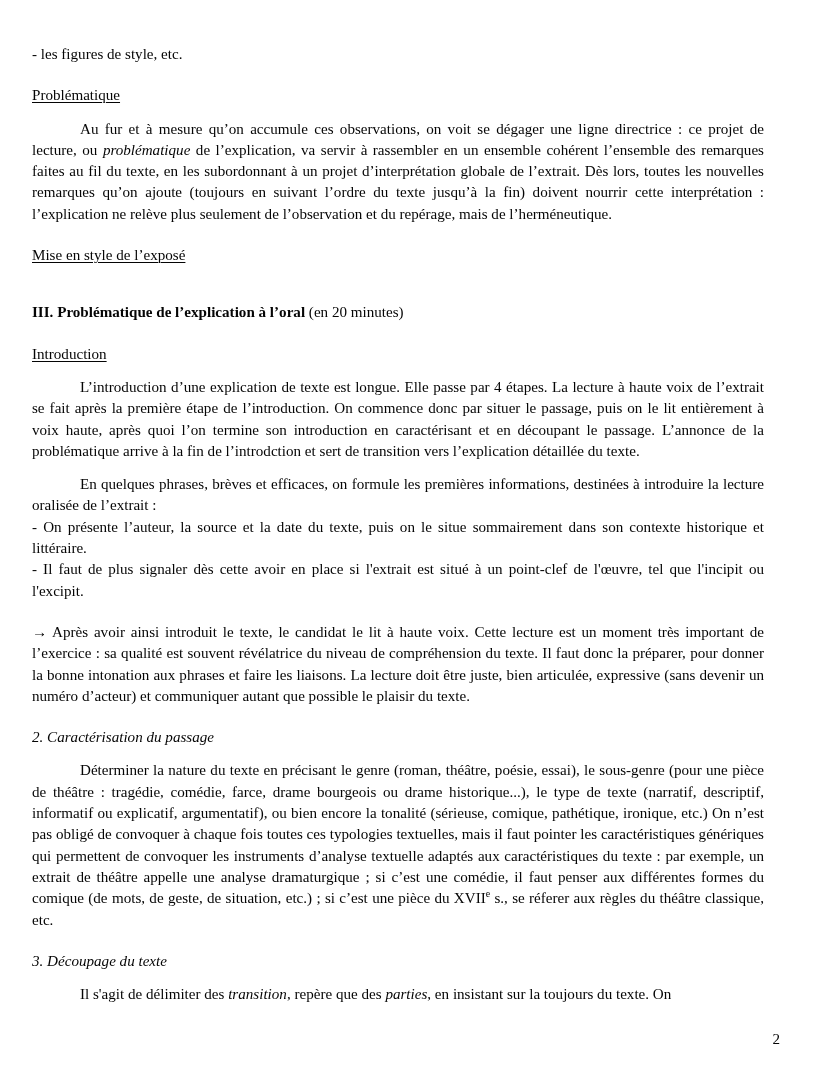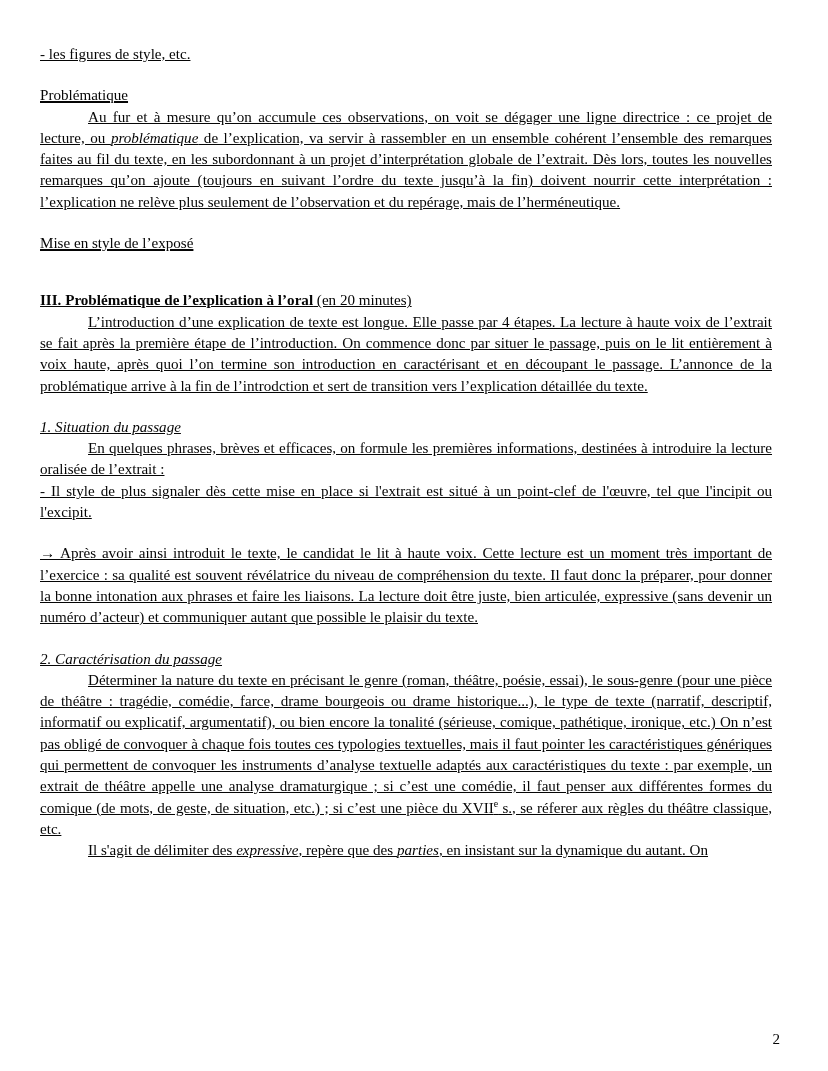--- a/index.html
+++ b/index.html
@@ -11,35 +11,34 @@
   body {
     width: 828px;
     height: 1071px;
     position: relative;
     font-family: "Liberation Serif", "DejaVu Serif", serif;
     color: #050505;
     overflow: hidden;
   }
   #page {
     position: absolute;
-    left: 40px;
+    left: 32px;
     top: 44px;
     width: 732px;
     height: 990px;
-    text-decoration: underline;
   }
   p {
     margin: 0;
     font-size: 15.1px;
     line-height: 21.3px;
     text-align: justify;
     text-justify: inter-word;
     hyphens: none;
   }
-  .indent { text-indent: 48px; }
+  .indent { text-indent: 48px; margin-top: 12px; }
   .flush  { text-indent: 0; }
   .gap-md { margin-top: 20px; }
   .gap-xl { margin-top: 36px; }
   .uline {
     text-decoration: underline;
     text-underline-offset: 2px;
     text-decoration-thickness: 1px;
     text-align: left;
   }
   .head-num {
@@ -77,36 +76,38 @@
 
   <p class="uline gap-md">Problématique</p>
 
   <p class="indent"><span>Au fur et à mesure qu’on accumule ces observations, on voit se dégager une ligne directrice : ce projet de lecture, ou </span><em>problématique</em><span> de l’explication, va servir à rassembler en un ensemble cohérent l’ensemble des remarques faites au fil du texte, en les subordonnant à un projet d’interprétation globale de l’extrait. Dès lors, toutes les nouvelles remarques qu’on ajoute (toujours en suivant l’ordre du texte jusqu’à la fin) doivent nourrir cette interprétation : l’explication ne relève plus seulement de l’observation et du repérage, mais de l’herméneutique.</span></p>
 
   <p class="uline gap-md">Mise en style de l’exposé</p>
 
 
   <p class="head-num gap-xl"><span>III. Problématique de l’explication à l’oral</span><span class="plain"> (en 20 minutes)</span></p>
 
+  <p class="uline gap-md">Introduction</p>
 
   <p class="indent">L’introduction d’une explication de texte est longue. Elle passe par 4 étapes. La lecture à haute voix de l’extrait se fait après la première étape de l’introduction. On commence donc par situer le passage, puis on le lit entièrement à voix haute, après quoi l’on termine son introduction en caractérisant et en découpant le passage. L’annonce de la problématique arrive à la fin de l’introdction et sert de transition vers l’explication détaillée du texte.</p>
 
-  <p class="sub-it gap-md">1. Situation du passage</p>
 
   <p class="indent">En quelques phrases, brèves et efficaces, on formule les premières informations, destinées à introduire la lecture oralisée de l’extrait :</p>
 
+  <p class="flush">- On présente l’auteur, la source et la date du texte, puis on le situe sommairement dans son contexte historique et littéraire.</p>
 
 
-  <p class="flush">- Il style de plus signaler dès cette mise en place si l'extrait est situé à un point-clef de l'œuvre, tel que l'incipit ou l'excipit.</p>
+  <p class="flush">- Il faut de plus signaler dès cette avoir en place si l'extrait est situé à un point-clef de l'œuvre, tel que l'incipit ou l'excipit.</p>
 
   <p class="flush gap-md">→ Après avoir ainsi introduit le texte, le candidat le lit à haute voix. Cette lecture est un moment très important de l’exercice : sa qualité est souvent révélatrice du niveau de compréhension du texte. Il faut donc la préparer, pour donner la bonne intonation aux phrases et faire les liaisons. La lecture doit être juste, bien articulée, expressive (sans devenir un numéro d’acteur) et communiquer autant que possible le plaisir du texte.</p>
 
 
   <p class="sub-it gap-md">2. Caractérisation du passage</p>
 
   <p class="indent"><span>Déterminer la nature du texte en précisant le genre (roman, théâtre, poésie, essai), le sous-genre (pour une pièce de théâtre : tragédie, comédie, farce, drame bourgeois ou drame historique...), le type de texte (narratif, descriptif, informatif ou explicatif, argumentatif), ou bien encore la tonalité (sérieuse, comique, pathétique, ironique, etc.) On n’est pas obligé de convoquer à chaque fois toutes ces typologies textuelles, mais il faut pointer les caractéristiques génériques qui permettent de convoquer les instruments d’analyse textuelle adaptés aux caractéristiques du texte : par exemple, un extrait de théâtre appelle une analyse dramaturgique ; si c’est une comédie, il faut penser aux différentes formes du comique (de mots, de geste, de situation, etc.) ; si c’est une pièce du XVII</span><sup>e</sup><span> s., se réferer aux règles du théâtre classique, etc.</span></p>
 
+  <p class="sub-it gap-md">3. Découpage du texte</p>
 
-  <p class="indent lastline"><span>Il s'agit de délimiter des </span><em>expressive</em><span>, repère que des </span><em>parties</em><span>, en insistant sur la dynamique du autant. On</span></p>
+  <p class="indent lastline"><span>Il s'agit de délimiter des </span><em>transition</em><span>, repère que des </span><em>parties</em><span>, en insistant sur la toujours du texte. On</span></p>
 
 </div>
 
 <div id="folio">2</div>
 
 </body></html>

